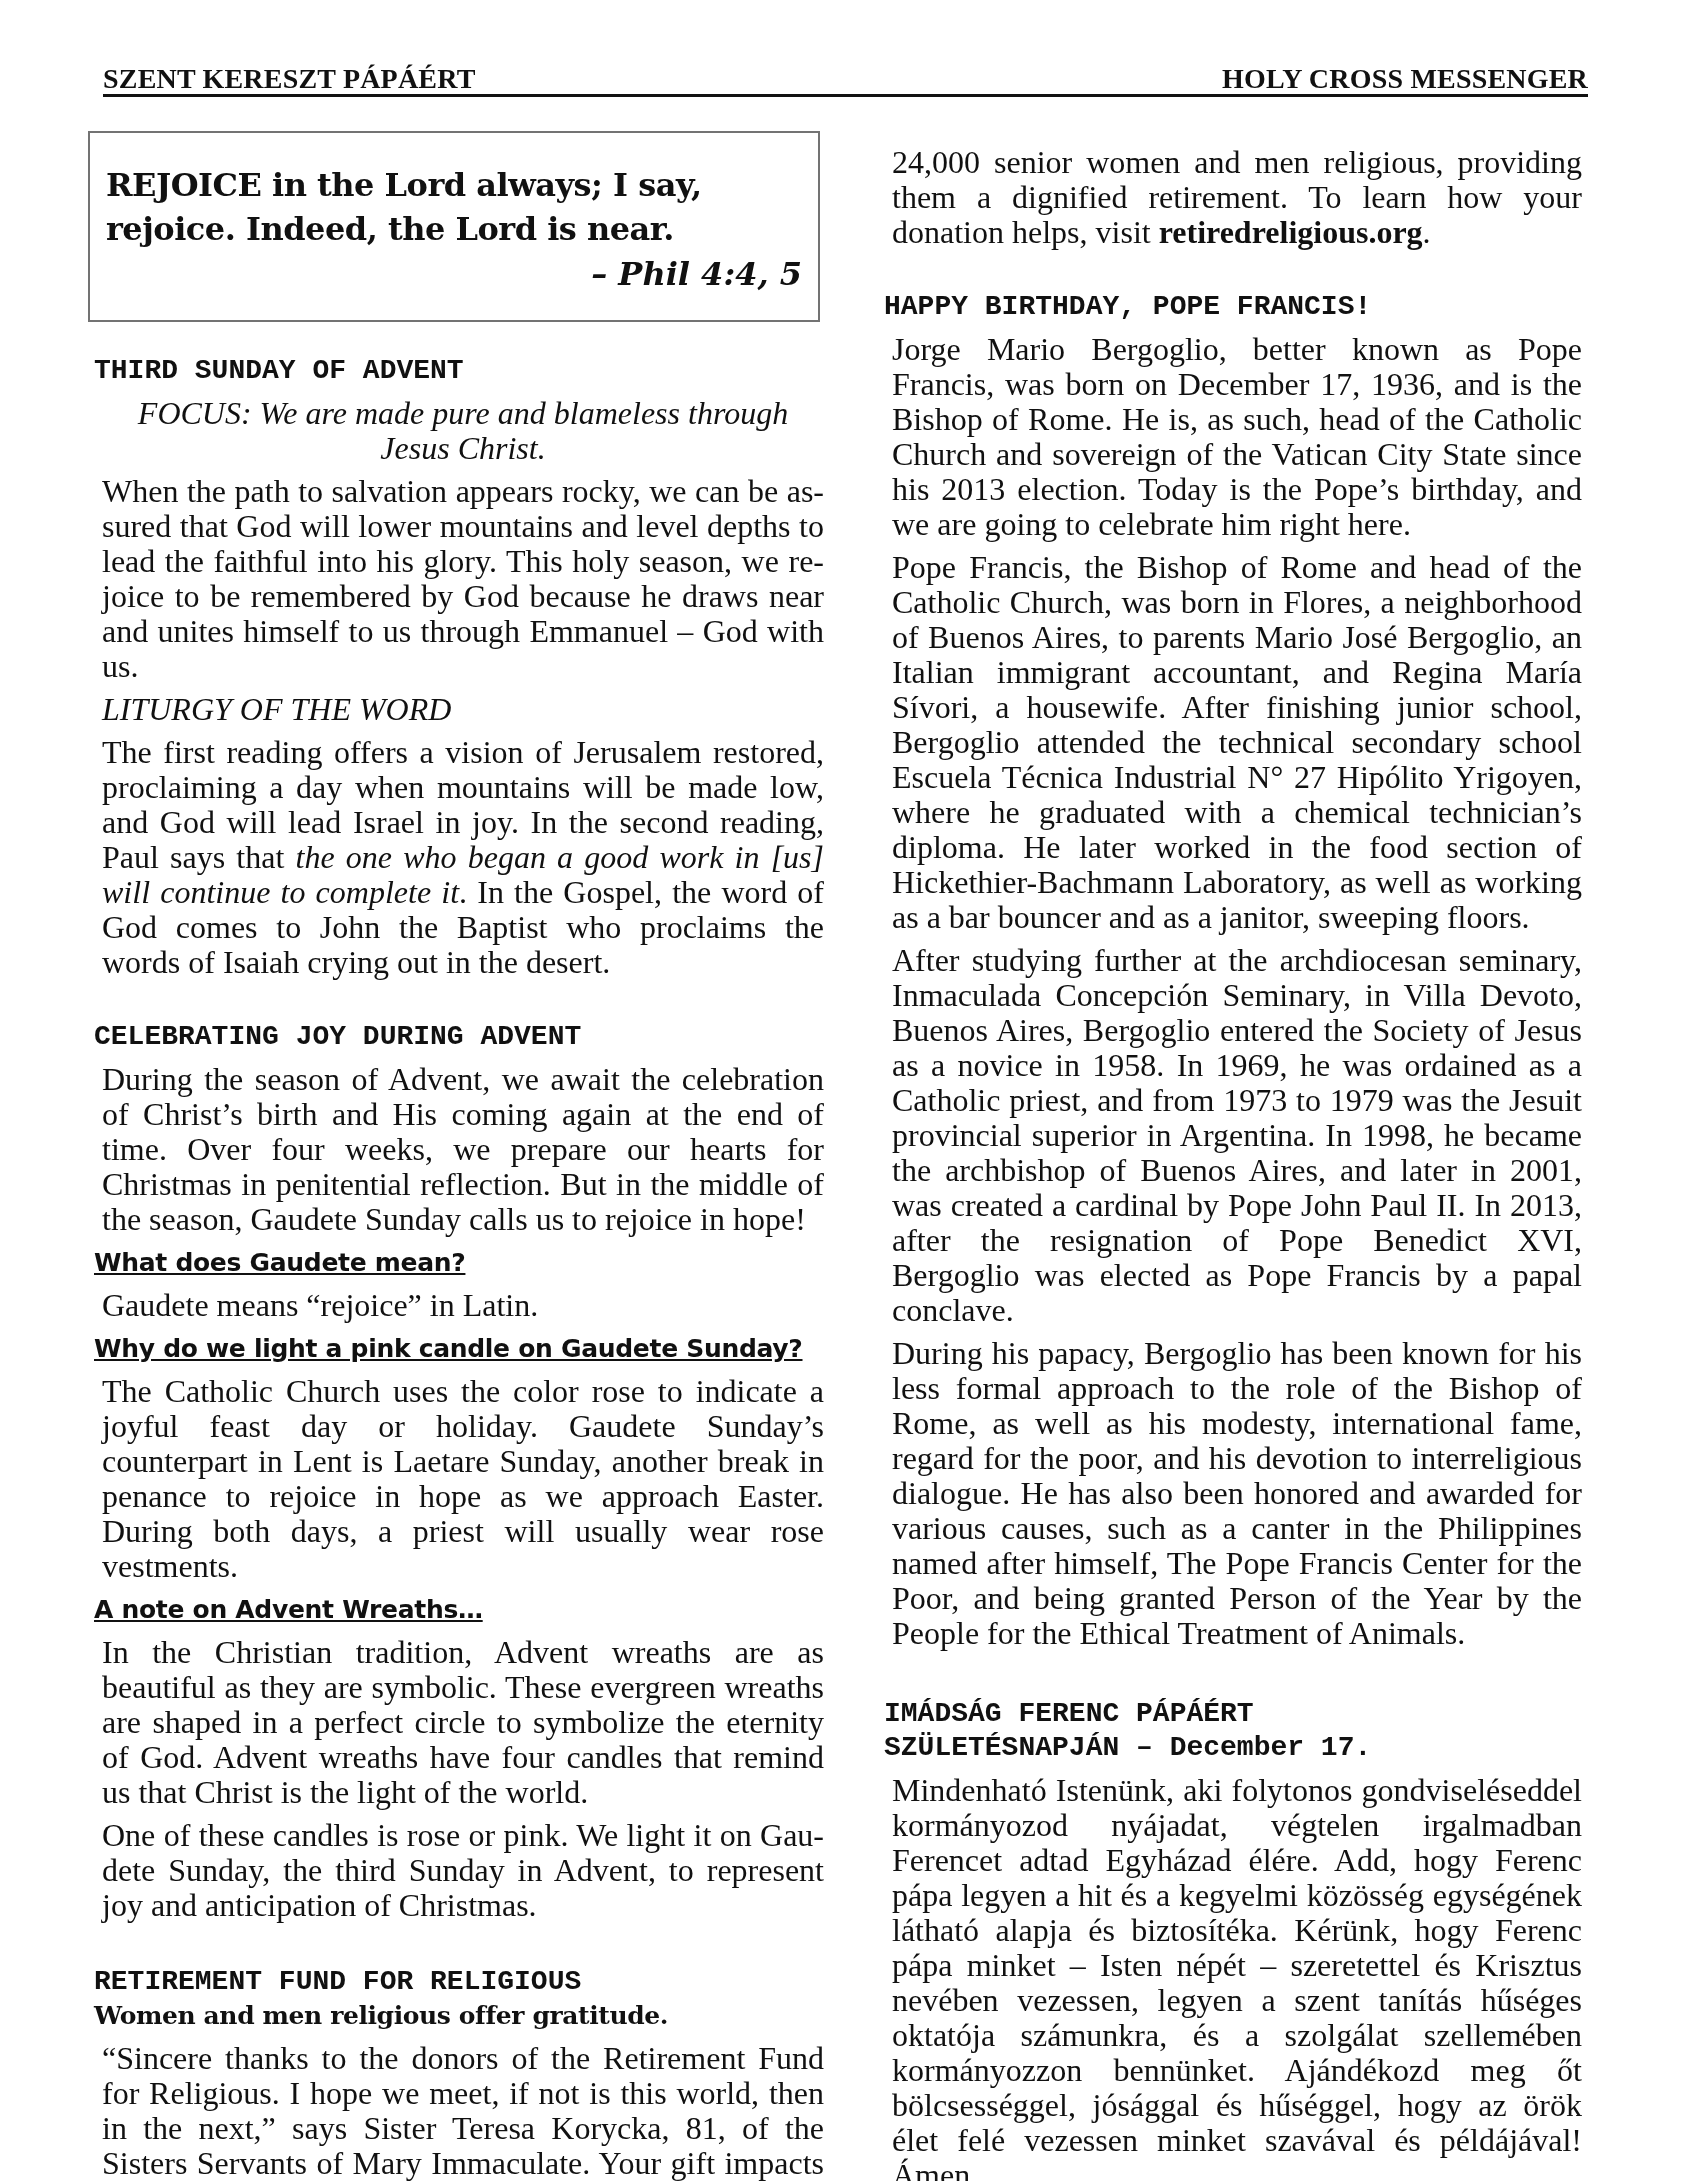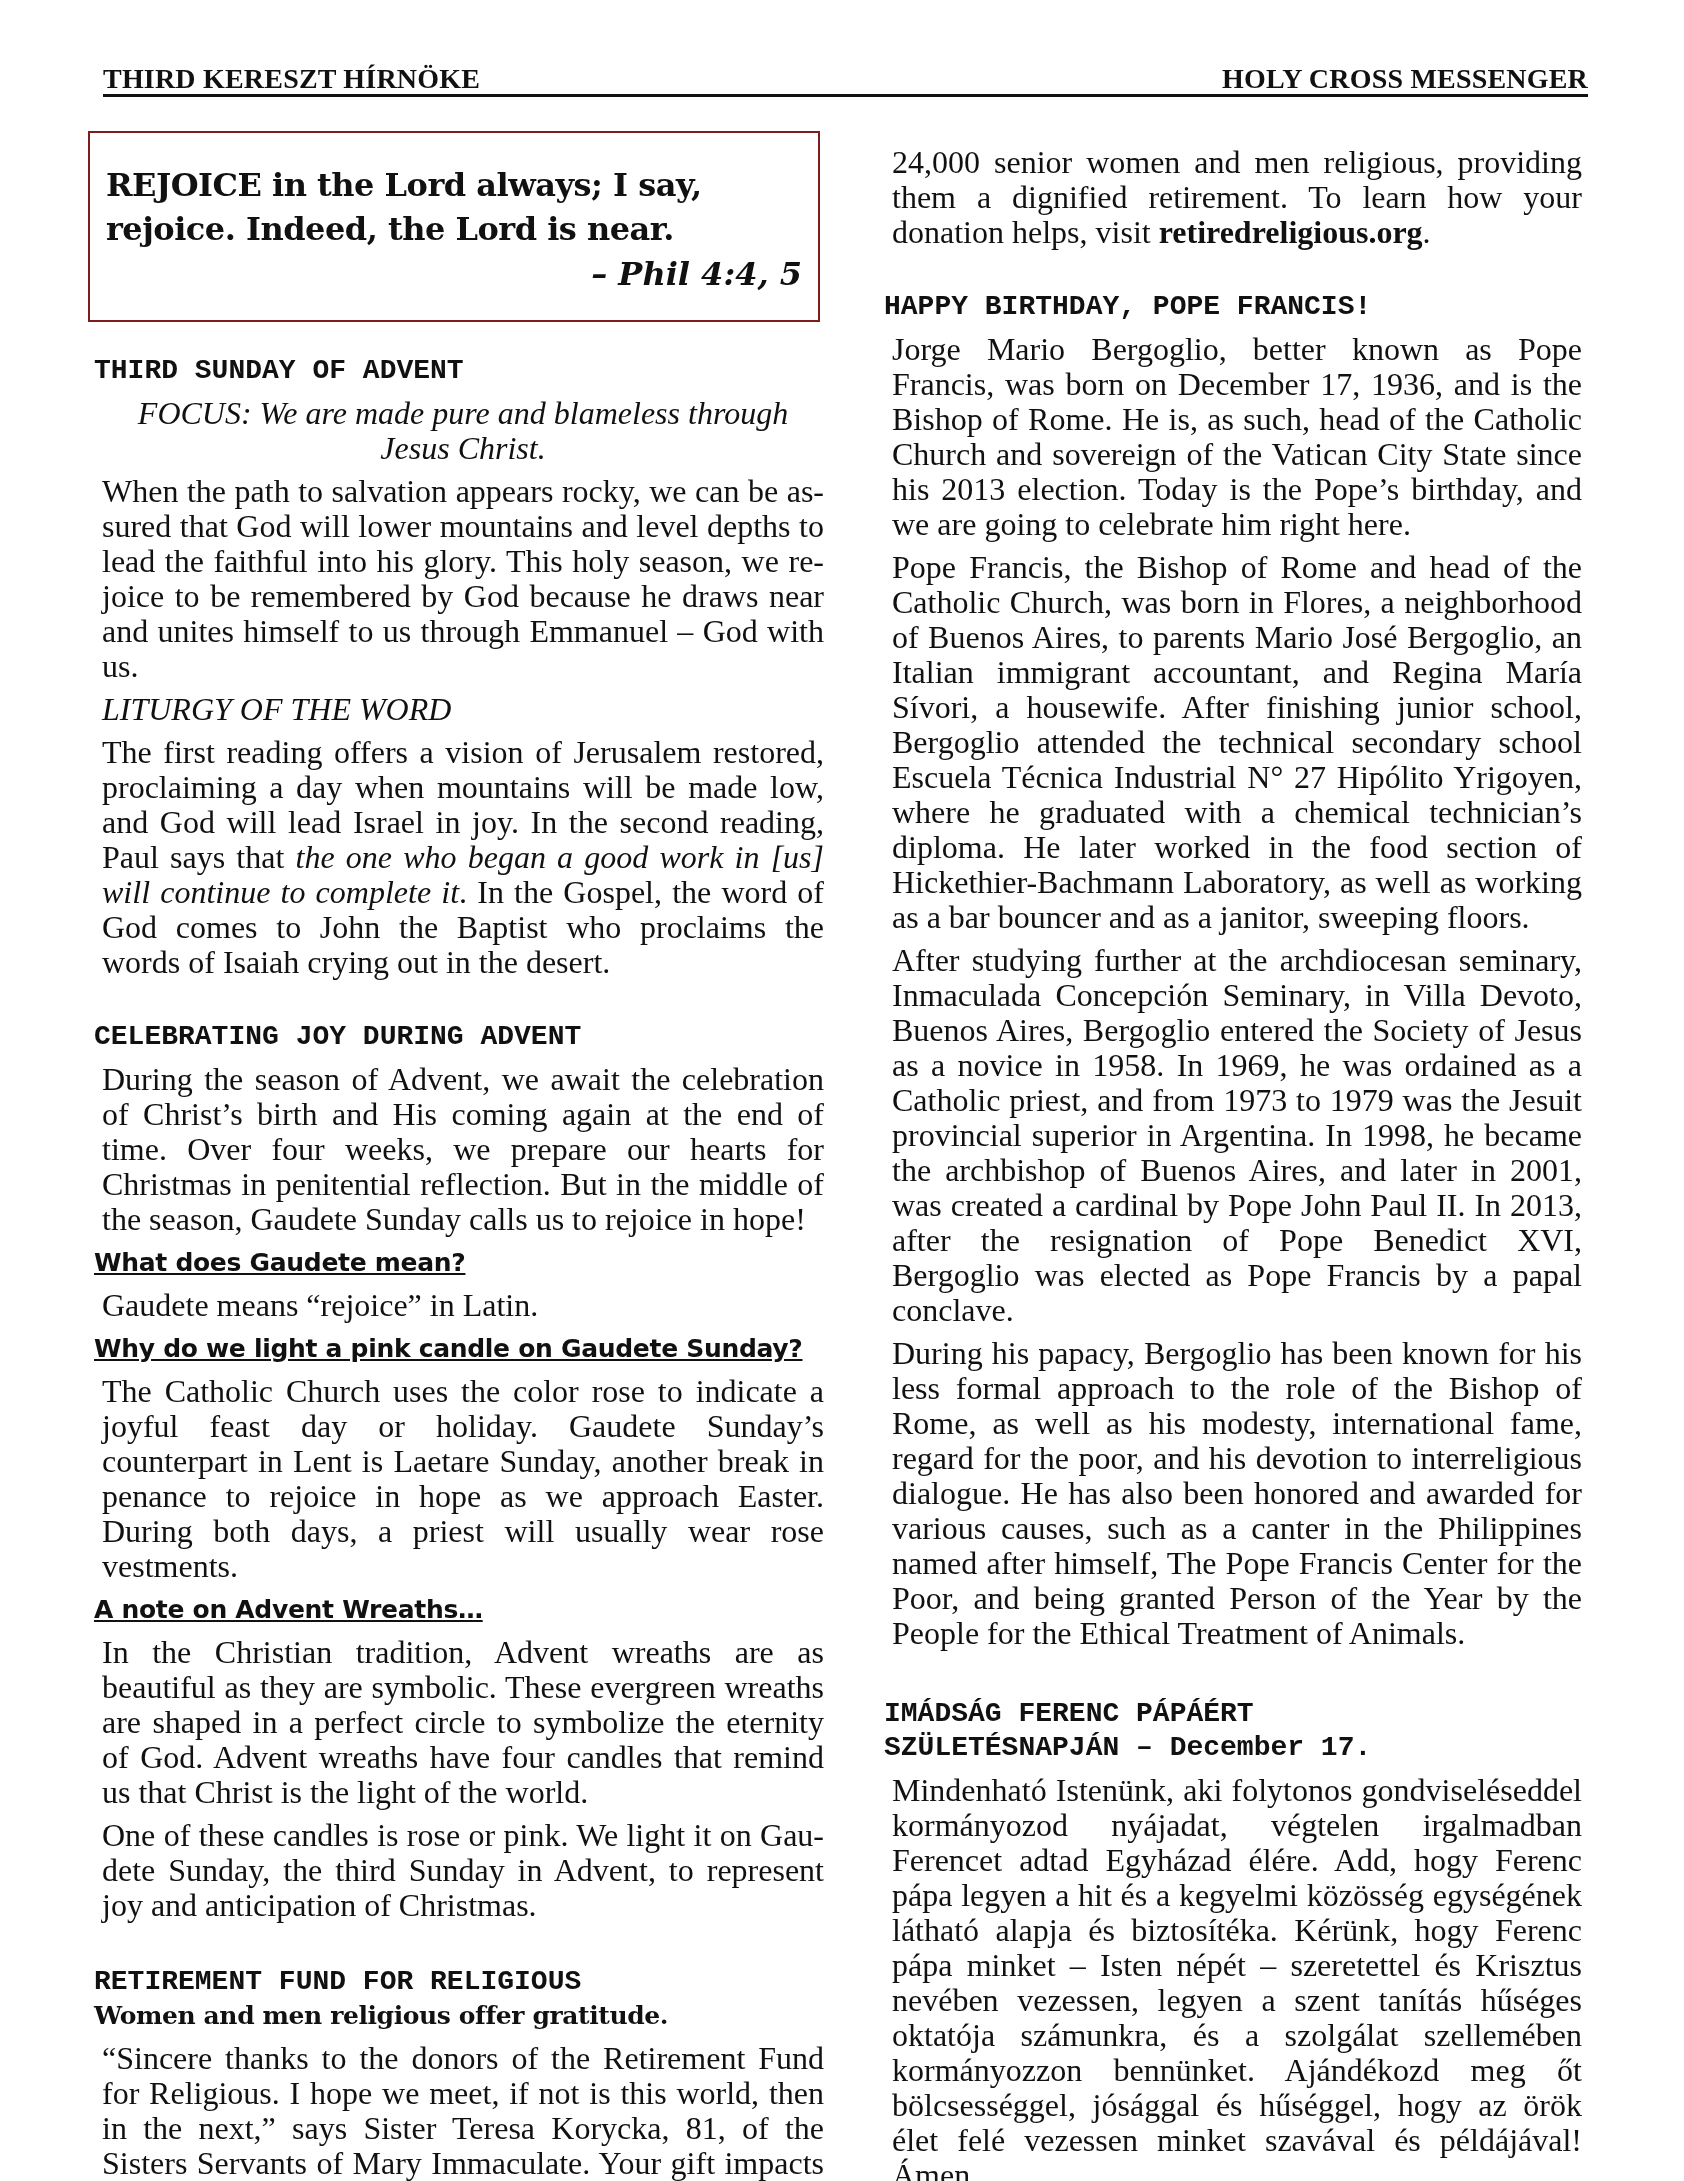--- a/index.html
+++ b/index.html
@@ -19,21 +19,21 @@
     .header .rule {
       position: absolute; left: 0; right: 0; top: 30px; height: 0;
       border-top: 3px solid #111;
     }
     .col { position: absolute; top: 0; }
     .col-left { left: 94px; width: 738px; }
     .col-right { left: 884px; width: 706px; }
 
     .quote-box {
       position: absolute; left: 88px; top: 131px; width: 732px; height: 191px;
-      border: 2px solid #7f1d1d; box-sizing: border-box;
+      border: 2px solid #737373; box-sizing: border-box;
     }
     .quote-text {
       position: absolute; left: 16px; top: 30px; width: 697px;
       font-family: "DejaVu Serif", serif; font-weight: bold; font-size: 32px;
       line-height: 44px; letter-spacing: -0.5px;
     }
     .quote-cite {
       position: absolute; right: 16px; top: 121px;
       font-family: "DejaVu Serif", serif; font-weight: bold; font-style: italic;
       font-size: 32px; line-height: 40px;
@@ -56,21 +56,21 @@
     .qhead {
       font-family: "DejaVu Sans", sans-serif; font-weight: bold;
       font-size: 25px; line-height: 35px; margin: 0; letter-spacing: -0.3px; text-decoration: underline;
     }
     .bold { font-weight: bold; }
   </style>
 </head>
 <body>
 
 <div class="header">
-  <span class="left">THIRD KERESZT HÍRNÖKE</span>
+  <span class="left">SZENT KERESZT PÁPÁÉRT</span>
   <span class="right">HOLY CROSS MESSENGER</span>
   <div class="rule"></div>
 </div>
 
 <div class="quote-box">
   <div class="quote-text">REJOICE in the Lord always; I say, rejoice. Indeed, the Lord is near.</div>
   <div class="quote-cite">– Phil 4:4, 5</div>
 </div>
 
 <div class="col col-left" style="top:354px;">

